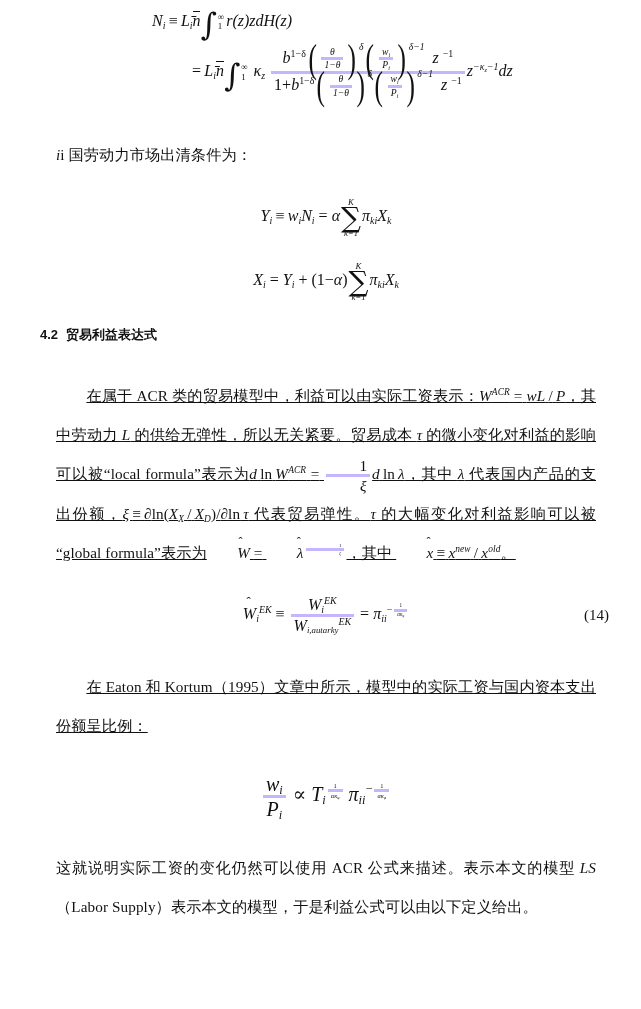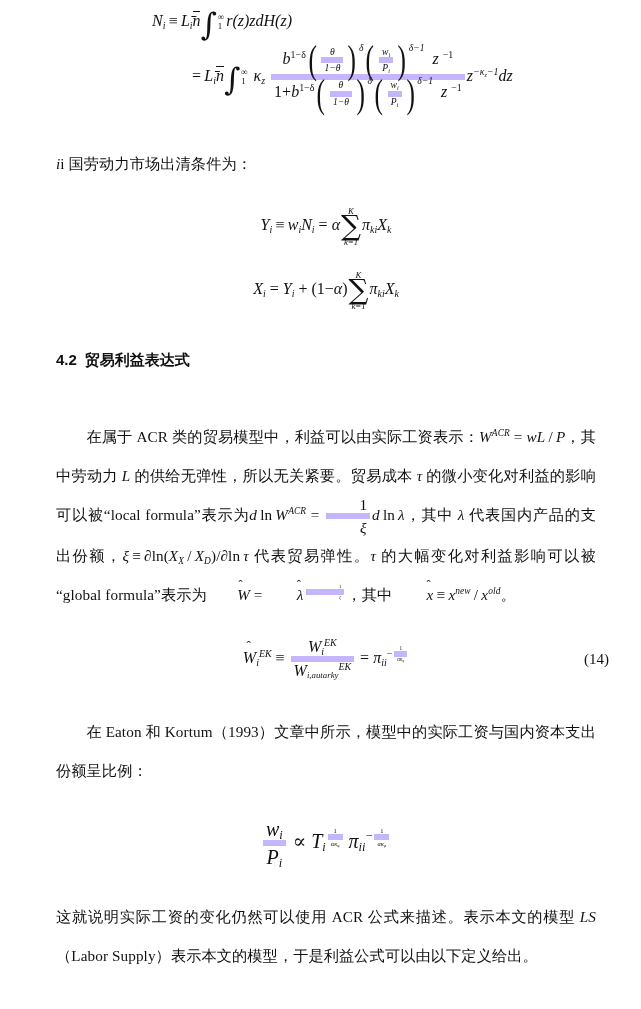--- a/index.html
+++ b/index.html
@@ -28,27 +28,27 @@
 
   
   .para {
     font-size: 15.2px;
     line-height: 39px;
     text-align: justify;
     text-justify: inter-ideograph;
     letter-spacing: 0.1px;
     margin: 16px;
   }
-  .indent { text-indent: 2em; }
+  .indent { text-indent: 2em; text-decoration: underline; }
   .heading {
     font-family: "Liberation Sans", "DejaVu Sans", sans-serif;
     font-weight: bold;
-    font-size: 15px;
+    font-size: 13px;
     line-height: 34px;
-    margin: 16px;
+    margin: 0;
   }
   .heading .hnum { margin-right: 8px; }
 
   
   .math {
     font-family: "Liberation Serif", "DejaVu Serif", serif;
     font-style: italic;
     white-space: nowrap;
   }
   .mathblock {
@@ -64,21 +64,21 @@
 
   
   .frac {
     display: inline-block;
     vertical-align: middle;
     text-align: center;
     line-height: 1.12;
     margin: 0 2px;
   }
   .frac > .num { display:block; padding: 0 3px; }
-  .frac > .den { display:block; padding: 0 3px; border-top: 6px solid #c4b5fd; }
+  .frac > .den { display:block; padding: 0 3px; border-top: 3px solid #c4b5fd; }
   .frac.small { font-size: 0.60em; }
   .frac.tiny  { font-size: 0.52em; }
 
   
   .bigint {
     display:inline-block;
     font-style: normal;
     font-size: 1.95em;
     line-height: 0.62;
     vertical-align: -0.30em;
@@ -197,21 +197,21 @@
 
   <div class="sp-8"></div>
 
   <div class="mathblock" style="font-size:16px;">
     <span class="math"><span class="hatw"><span class="hat">ˆ</span><i>W</i></span><sub>i</sub><sup>EK</sup>&nbsp;<span class="upr">≡</span>&nbsp;<span class="frac"><span class="num"><i>W</i><sub>i</sub><sup>EK</sup></span><span class="den"><i>W</i><sub style="font-size:0.55em">i,autarky</sub><sup>EK</sup></span></span>&nbsp;<span class="upr">=</span>&nbsp;π<sub>ii</sub><sup><span class="upr">−</span><span class="frac tiny"><span class="num upr">1</span><span class="den">ακ<sub>φ</sub></span></span></sup></span>
     <span class="eqno">(14)</span>
   </div>
 
   <div class="sp-16"></div>
 
-  <p class="para indent">在 Eaton 和 Kortum（1993）文章中所示，模型中的实际工资与国内资本支出份额呈比例：</p>
+  <p class="para indent">在 Eaton 和 Kortum（1995）文章中所示，模型中的实际工资与国内资本支出份额呈比例：</p>
 
   <div class="sp-12"></div>
 
   <div class="mathblock" style="font-size:20px;">
     <span class="math"><span class="frac"><span class="num"><i>w</i><sub>i</sub></span><span class="den"><i>P</i><sub>i</sub></span></span>&nbsp;<span class="upr">∝</span>&nbsp;<i>T</i><sub>i</sub><sup><span class="frac tiny"><span class="num upr">1</span><span class="den">ακ<sub>φ</sub></span></span></sup> π<sub>ii</sub><sup><span class="upr">−</span><span class="frac tiny"><span class="num upr">1</span><span class="den">ακ<sub>φ</sub></span></span></sup></span>
   </div>
 
   <div class="sp-12"></div>
 
   <p class="para">

